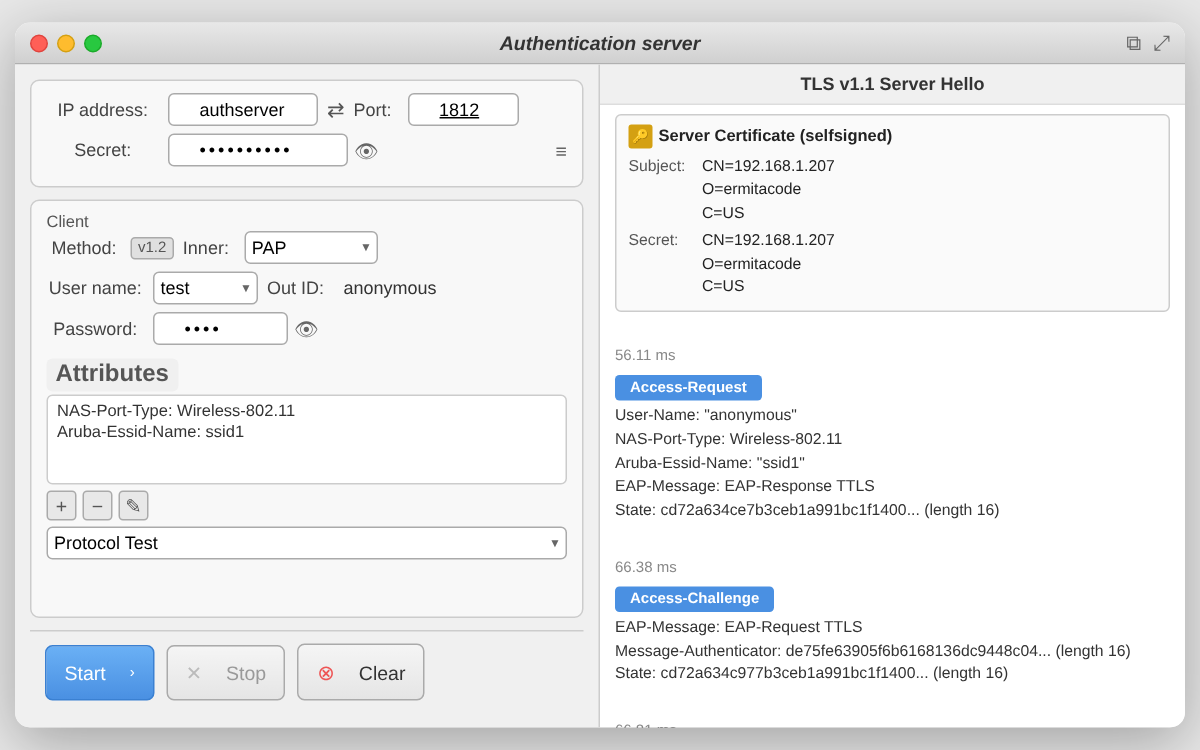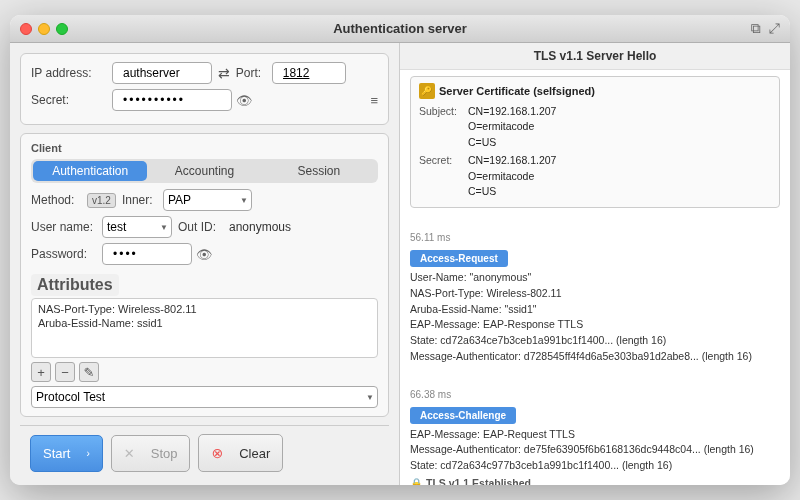--- a/index.html
+++ b/index.html
@@ -46,20 +46,21 @@
     .tl-close { background: #ff5f57; border: 1px solid #e0443e; }
     .tl-min { background: #febc2e; border: 1px solid #d4a012; }
     .tl-max { background: #28c840; border: 1px solid #1aab29; }
     .titlebar-title {
       position: absolute;
       left: 50%;
       transform: translateX(-50%);
       font-size: 13px;
       font-weight: 600;
       color: #333;
+      font-style: italic;
     }
     .titlebar-icons {
       margin-left: auto;
       display: flex;
       gap: 8px;
       color: #666;
       font-size: 14px;
     }
     .main-content {
       display: flex;
@@ -82,30 +83,30 @@
       border-radius: 6px;
       padding: 8px 10px;
     }
     .form-row {
       display: flex;
       align-items: center;
       margin-bottom: 5px;
       gap: 6px;
     }
     .form-label {
-      text-align: left;
+      text-align: center;
       color: #444;
       font-size: 12px;
       width: 75px;
       flex-shrink: 0;
     }
     .form-input {
       border: 1px solid #aaa;
       border-radius: 4px;
-      padding: 2px 10px;
+      padding: 2px 20px;
       font-size: 12px;
       background: white;
       height: 22px;
     }
     .form-input-wide { width: 100px; }
     .form-input-port { width: 74px; text-decoration: underline; }
     .swap-icon { color: #555; font-size: 14px; cursor: pointer; }
     .password-row {
       display: flex;
       align-items: center;
@@ -332,21 +333,21 @@
       font-weight: 600;
       color: #555;
       background: #f0f0f0;
       border-radius: 4px;
       padding: 2px 6px;
       margin-bottom: 2px;
       display: inline-block;
     }
     .client-section-label {
       font-size: 11px;
-      font-weight: 700;
+      font-weight: 400;
       color: #555;
     }
   </style>
 </head>
 <body>
 
 <div class="window">
 
   <div class="titlebar">
     <div class="traffic-lights">
@@ -379,25 +380,20 @@
             <input class="form-input form-input-wide dots-input" type="password" value="••••••••••" style="width: 120px;">
             <span class="eye-icon">👁</span>
           </div>
           <span style="color:#666;font-size:13px;margin-left:auto;">≡</span>
         </div>
       </div>
 
       <div class="section-box" style="flex:1;display:flex;flex-direction:column;">
         <span class="client-section-label">Client</span>
 
-        <div class="tabs-container" style="margin-top:5px;">
-          <div class="tab active">Authentication</div>
-          <div class="tab">Accounting</div>
-          <div class="tab">Session</div>
-        </div>
 
         <div class="method-row">
           <span class="form-label" style="width:50px;">Method:</span>
           <span class="version-badge">v1.2</span>
           <span class="form-label" style="width:35px;text-align:left;">Inner:</span>
           <div class="select-with-arrow">
             <select class="select-box" style="min-width:65px;padding-right:18px;">
               <option>PAP</option>
               <option>CHAP</option>
               <option>MSCHAPv2</option>
@@ -482,30 +478,28 @@
         </div>
 
         <div>
           <div class="timestamp">56.11 ms</div>
           <span class="access-badge badge-request">Access-Request</span>
           <p class="log-line">User-Name: "anonymous"</p>
           <p class="log-line">NAS-Port-Type: Wireless-802.11</p>
           <p class="log-line">Aruba-Essid-Name: "ssid1"</p>
           <p class="log-line">EAP-Message: EAP-Response TTLS</p>
           <p class="log-line">State: cd72a634ce7b3ceb1a991bc1f1400... (length 16)</p>
-          <p class="log-line">Message-Authenticator: d728545ff4f4d6a5e303ba91d2abe8... (length 16)</p>
         </div>
 
         <div>
           <div class="timestamp">66.38 ms</div>
           <span class="access-badge badge-challenge">Access-Challenge</span>
           <p class="log-line">EAP-Message: EAP-Request TTLS</p>
           <p class="log-line">Message-Authenticator: de75fe63905f6b6168136dc9448c04... (length 16)</p>
           <p class="log-line">State: cd72a634c977b3ceb1a991bc1f1400... (length 16)</p>
-          <p class="tls-established">🔒 TLS v1.1 Established</p>
         </div>
 
         <div>
           <div class="timestamp">66.81 ms</div>
 
         </div>
 
       </div>
     </div>
   </div>

